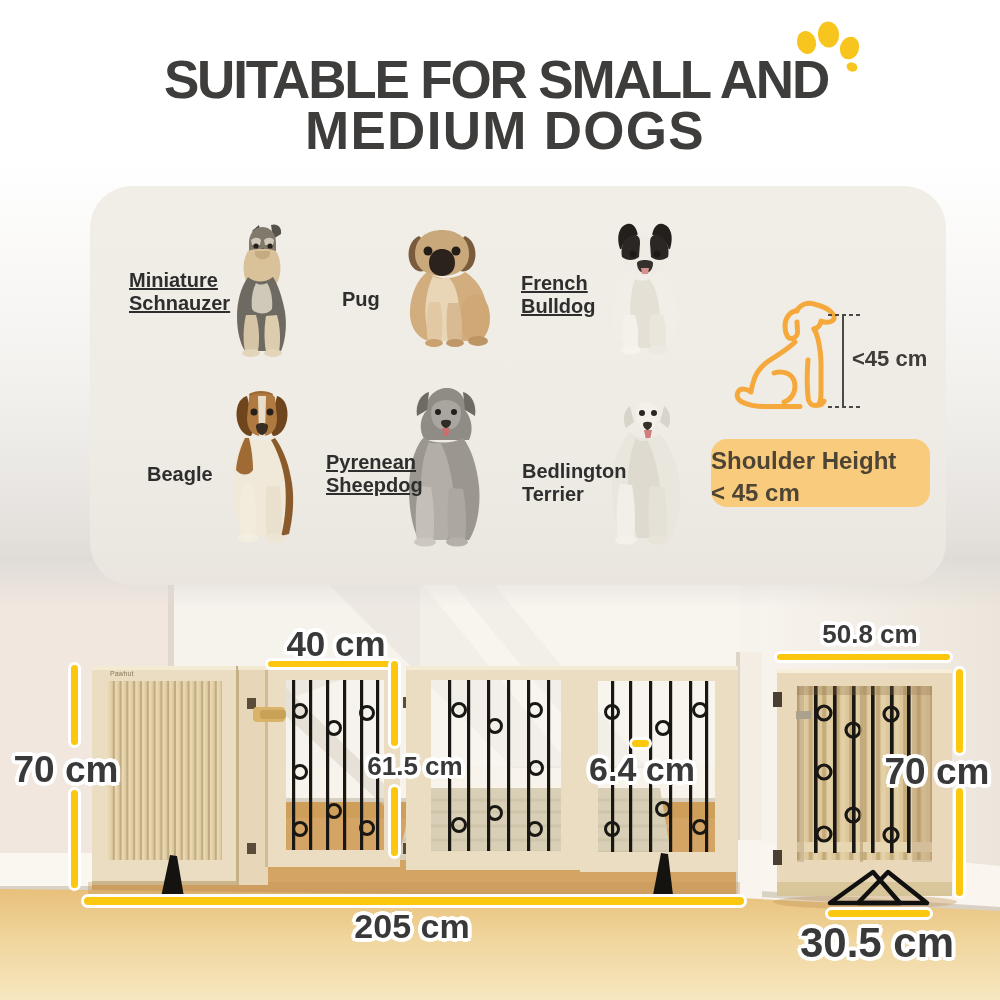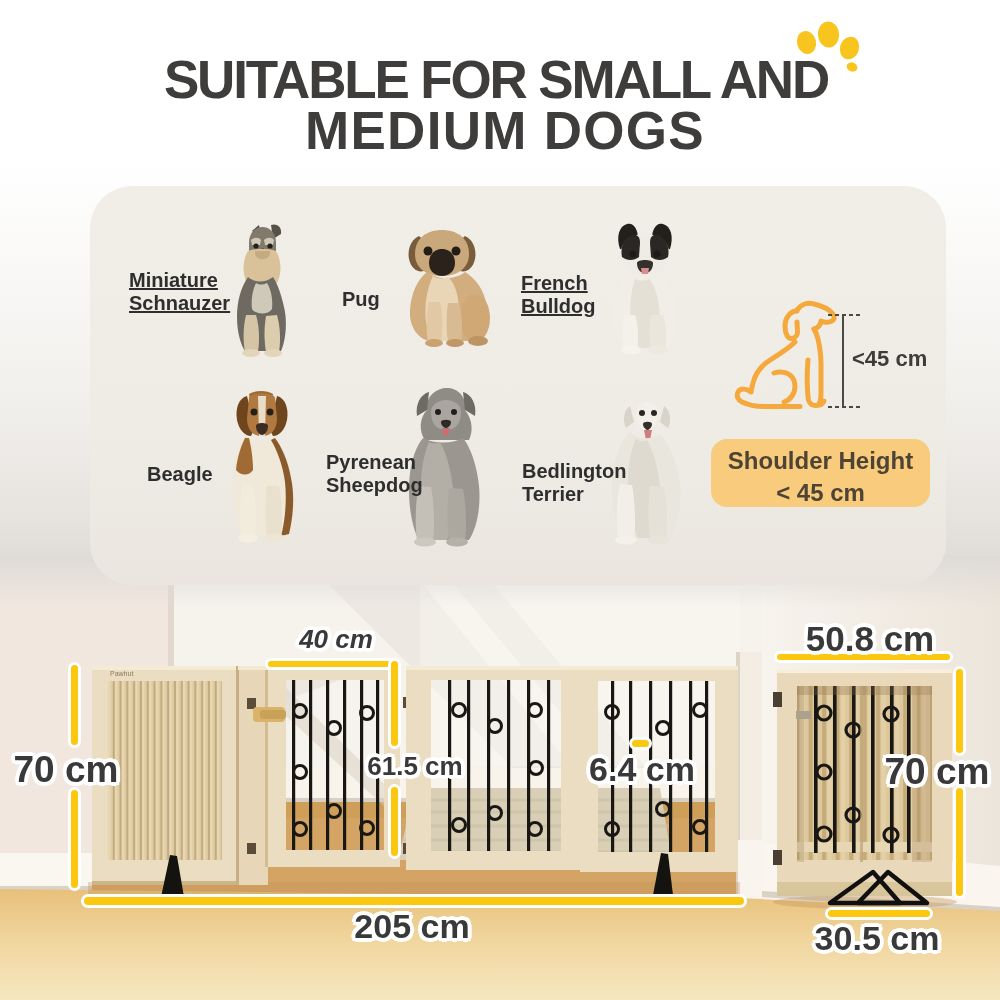--- a/index.html
+++ b/index.html
@@ -12,21 +12,21 @@
   .panel{left:90px;top:186px;width:856px;height:399px;border-radius:42px;
          background:linear-gradient(180deg,#f1eee8 0%,#efece6 60%,#eae6df 100%);}
   .lbl{font-weight:bold;font-size:20px;line-height:22.5px;color:#2e2e2e;}
   .ann{font-weight:bold;color:#393939;white-space:nowrap;
        text-shadow:-3px -3px 0 #fff,3px -3px 0 #fff,-3px 3px 0 #fff,3px 3px 0 #fff,
                    -4px 0 0 #fff,4px 0 0 #fff,0 -4px 0 #fff,0 4px 0 #fff,
                    -3px 0 0 #fff,3px 0 0 #fff,0 3px 0 #fff,0 -3px 0 #fff;}
   .yline{background:#fbc70f;border-radius:6px;box-shadow:0 0 0 3px #ffffff;}
   .shoulder{left:711px;top:439px;width:219px;height:68px;border-radius:16px;
             background:#f8cc7c;color:#4e4435;font-weight:bold;font-size:24px;
-            line-height:32px;text-align:center;padding-top:6px;box-sizing:border-box;}
+            line-height:32px;padding-top:6px;box-sizing:border-box;}
 </style>
 </head>
 <body>
 
   <svg class="abs" style="left:0;top:556px;" width="1000" height="444" viewBox="0 556 1000 444">
     <defs>
       <pattern id="patA" x="107" y="0" width="6.8" height="10" patternUnits="userSpaceOnUse">
         <rect x="0" y="0" width="6.8" height="10" fill="#c2ab7f"></rect>
         <rect x="1.1" y="0" width="4.6" height="10" fill="#e0cda4"></rect>
         <rect x="1.1" y="0" width="2.2" height="10" fill="#e9d8b4"></rect>
@@ -361,21 +361,21 @@
     <ellipse cx="16.5" cy="28.5" rx="9.5" ry="11.5" fill="#f7c51d" transform="rotate(-14 16.5 28.5)"></ellipse>
     <ellipse cx="38.5" cy="20.5" rx="10.5" ry="13" fill="#f7c51d" transform="rotate(-4 38.5 20.5)"></ellipse>
     <ellipse cx="59.5" cy="34" rx="9.5" ry="11.5" fill="#f7c51d" transform="rotate(18 59.5 34)"></ellipse>
     <ellipse cx="62" cy="53" rx="5.5" ry="4.5" fill="#f7c51d" transform="rotate(20 62 53)"></ellipse>
   </svg>
 
   <div class="abs lbl" style="left:129px;top:269px;text-decoration:underline;">Miniature<br>Schnauzer</div>
   <div class="abs lbl" style="left:342px;top:288px;">Pug</div>
   <div class="abs lbl" style="left:521px;top:272px;text-decoration:underline;">French<br>Bulldog</div>
   <div class="abs lbl" style="left:128px;top:463px;margin-left:19px;">Beagle</div>
-  <div class="abs lbl" style="left:326px;top:451px;">Pyrenean<br>Sheepdog</div>
+  <div class="abs lbl" style="left:326px;top:451px;text-decoration:underline;">Pyrenean<br>Sheepdog</div>
   <div class="abs lbl" style="left:522px;top:460px;">Bedlington<br>Terrier</div>
 
   <svg class="abs" style="left:728px;top:298px;" width="215" height="120" viewBox="0 0 215 120">
     <g fill="none" stroke="#f5a93c" stroke-width="5" stroke-linecap="round" stroke-linejoin="round">
       <path d="M69 12 C73 6 80 4 86 6 C94 8 101 11 104 15 C107 18 107 22 103 23.5 C99 25 95 24 93 23 C92.5 27 90 30 86 31"></path>
       <path d="M69 13 C62 13 57 20 57 28 C57 36 60 41 64 40.5 C68 40 70 36 69.5 32 C69.3 29 69 26 69 24"></path>
       <path d="M67 44 C60 51 50 57 42 62 C33 68 27 76 25 85 C24 89 23 92 23 94 C18 90 12 90 10 94 C8 98 10 102 14 104 C20 107 28 108.5 36 108.5 L72 108.5"></path>
       <path d="M46 75 C52 73 60 74 64 79 C68 84 68 92 64 98 C62 101 59 103 56 104"></path>
       <path d="M86 31 C88 34 89 37 90 41 C92 50 93 58 93 66 L93 94 C93 99 93 103 91 106"></path>
       <path d="M80 62 C79 74 79 88 80 99 C80 104 83 107.5 88 107.5 C92 107.5 95 106 96 103"></path>
@@ -395,20 +395,20 @@
   <div class="abs yline" style="left:391px;top:787px;width:7px;height:69px;"></div>
   <div class="abs yline" style="left:71px;top:665px;width:7px;height:80px;"></div>
   <div class="abs yline" style="left:71px;top:790px;width:7px;height:98px;"></div>
   <div class="abs yline" style="left:777px;top:654px;width:173px;height:6px;"></div>
   <div class="abs yline" style="left:956px;top:669px;width:7px;height:84px;"></div>
   <div class="abs yline" style="left:956px;top:788px;width:7px;height:108px;"></div>
   <div class="abs yline" style="left:632px;top:740px;width:17px;height:7px;"></div>
   <div class="abs yline" style="left:84px;top:897px;width:660px;height:8px;"></div>
   <div class="abs yline" style="left:828px;top:910px;width:102px;height:7px;"></div>
 
-  <div class="abs ann" style="font-size:26px;left:336px;top:624px;transform:translateX(-50%);font-style:italic;">40 cm</div>
-  <div class="abs ann" style="font-size:35px;left:870px;top:619px;transform:translateX(-50%);">50.8 cm</div>
+  <div class="abs ann" style="font-size:35px;left:336px;top:624px;transform:translateX(-50%);">40 cm</div>
+  <div class="abs ann" style="font-size:26px;left:870px;top:619px;transform:translateX(-50%);">50.8 cm</div>
   <div class="abs ann" style="font-size:37px;left:66px;top:749px;transform:translateX(-50%);">70 cm</div>
   <div class="abs ann" style="font-size:26px;left:415px;top:751px;transform:translateX(-50%);">61.5 cm</div>
   <div class="abs ann" style="font-size:34px;left:642px;top:750px;transform:translateX(-50%);">6.4 cm</div>
   <div class="abs ann" style="font-size:37px;left:937px;top:751px;transform:translateX(-50%);">70 cm</div>
   <div class="abs ann" style="font-size:34px;left:412px;top:907px;transform:translateX(-50%);">205 cm</div>
-  <div class="abs ann" style="font-size:34px;left:877px;top:919px;transform:translateX(-50%);">30.5 cm</div>
+  <div class="abs ann" style="font-size:42px;left:877px;top:919px;transform:translateX(-50%);">30.5 cm</div>
 
 </body></html>

